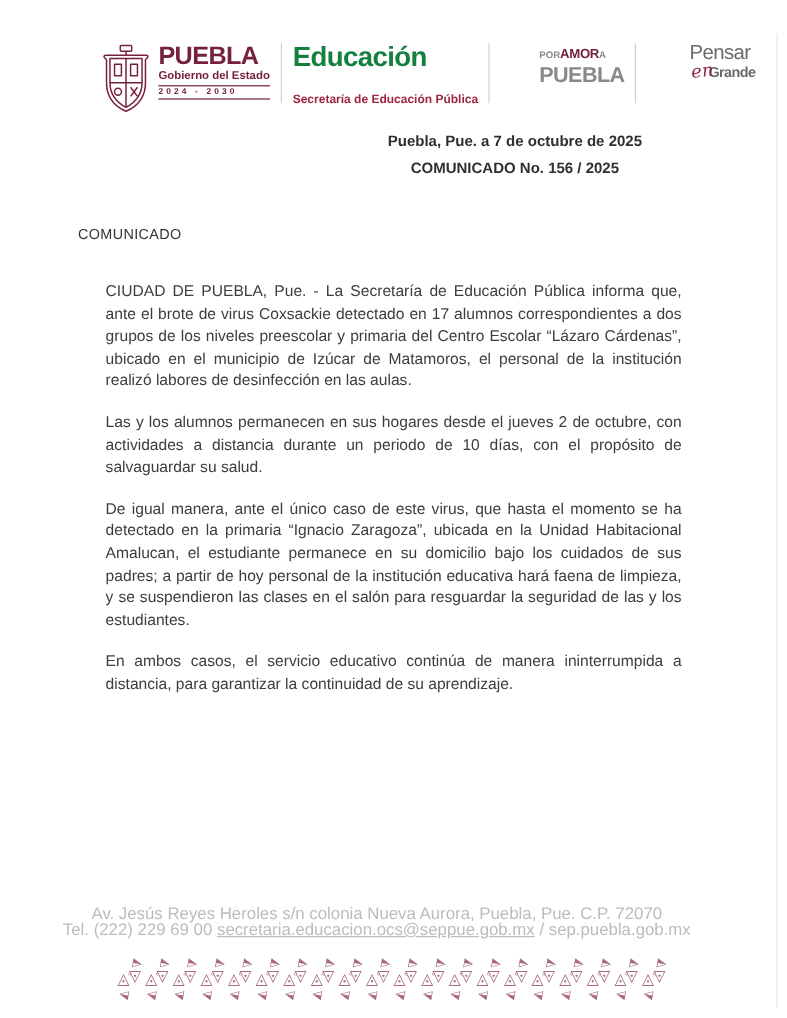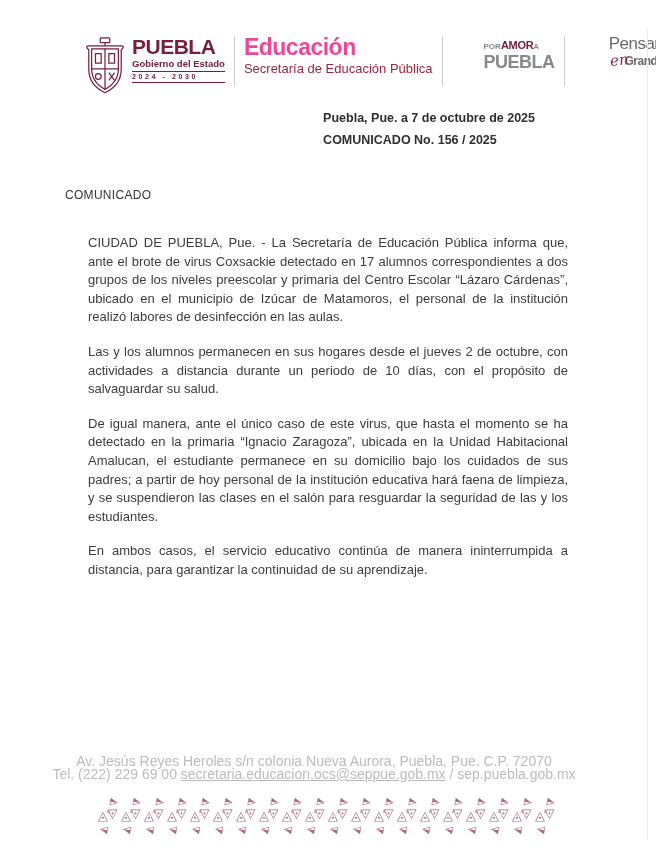--- a/index.html
+++ b/index.html
@@ -12,41 +12,41 @@
   .v-div{width:1px;height:50px;background:#cfcfcf;margin:0 9px;flex:0 0 auto;}
   .escudo{flex:0 0 auto;margin-right:6px;}
 
   .puebla-block{flex:0 0 auto;line-height:1;}
   .puebla-name{font-size:21px;font-weight:bold;letter-spacing:-0.5px;color:#76203e;}
   .puebla-sub{font-size:9.5px;font-weight:bold;color:#76203e;margin-top:2px;}
   .puebla-years{margin-top:2px;border-top:1.5px solid #76203e;border-bottom:1px solid #76203e;
     padding:1.5px 0;font-size:7px;font-weight:bold;letter-spacing:2.6px;color:#76203e;white-space:nowrap;}
 
   .educacion-block{flex:0 0 auto;line-height:1;}
-  .educacion-title{font-size:23px;font-weight:bold;letter-spacing:-0.5px;color:#ec4899;}
-  .educacion-sub{font-size:13px;font-weight:normal;color:#9d2441;margin-top:3px;}
+  .educacion-title{font-size:23px;font-weight:bold;letter-spacing:-0.5px;color:#15803d;}
+  .educacion-sub{font-size:10px;font-weight:bold;color:#9d2441;margin-top:20px;}
 
   .poramor-block{flex:0 0 auto;line-height:1;margin-left:32px;}
   .pa-line1{white-space:nowrap;}
   .pa-por,.pa-a{font-size:8px;font-weight:bold;color:#87898c;}
   .amor-word{font-size:11px;font-weight:bold;color:#76203e;letter-spacing:-0.3px;}
   .o-wrap{position:relative;display:inline-block;}
   .heart-glyph{position:absolute;left:50%;top:55%;transform:translate(-50%,-50%);
     font-size:5px;color:#ffffff;line-height:1;}
   .pa-puebla{font-size:18px;font-weight:bold;letter-spacing:-0.5px;color:#87898c;margin-top:1px;}
 
   .pensar-block{flex:0 0 auto;text-align:right;width:90px;line-height:0.95;}
   .pensar-w1{font-size:17px;font-weight:normal;color:#6a6b6e;letter-spacing:-0.5px;padding-right:4px;}
   .pensar-line2{white-space:nowrap;}
   .pensar-en{display:inline-block;font-family:"DejaVu Serif",serif;font-style:italic;
     font-size:15px;color:#8d2741;margin-right:-4px;transform:rotate(-6deg);}
   .pensar-w3{font-size:12px;font-weight:bold;color:#6a6b6e;letter-spacing:-0.5px;}
 
   
-  .dateblock{position:absolute;top:108px;right:121px;text-align:left;
+  .dateblock{position:absolute;top:108px;right:121px;text-align:center;
     font-size:12.5px;font-weight:bold;color:#2f2f2f;line-height:21.5px;}
 
   
   .doc-title{position:absolute;top:188px;left:65px;width:480px;margin:0;text-align:left;
     font-size:12px;font-weight:normal;color:#343434;letter-spacing:0.3px;}
 
   
   .bodytext{position:absolute;top:234px;left:88px;width:480px;
     font-size:13px;line-height:18.6px;color:#3d3d3d;text-align:justify;}
   .bodytext p{margin:0 0 16px 0;}

